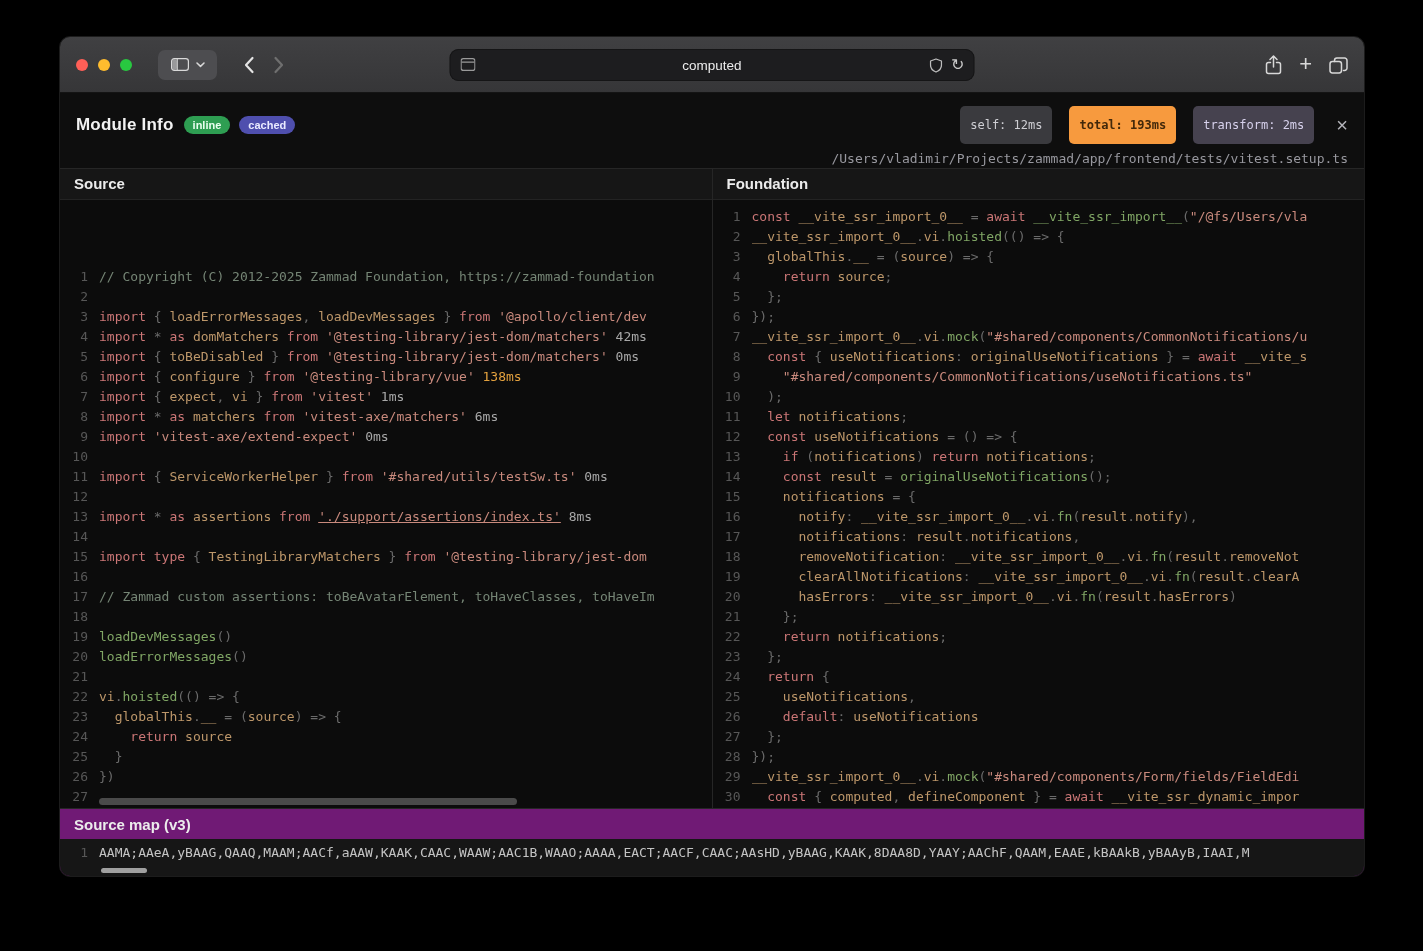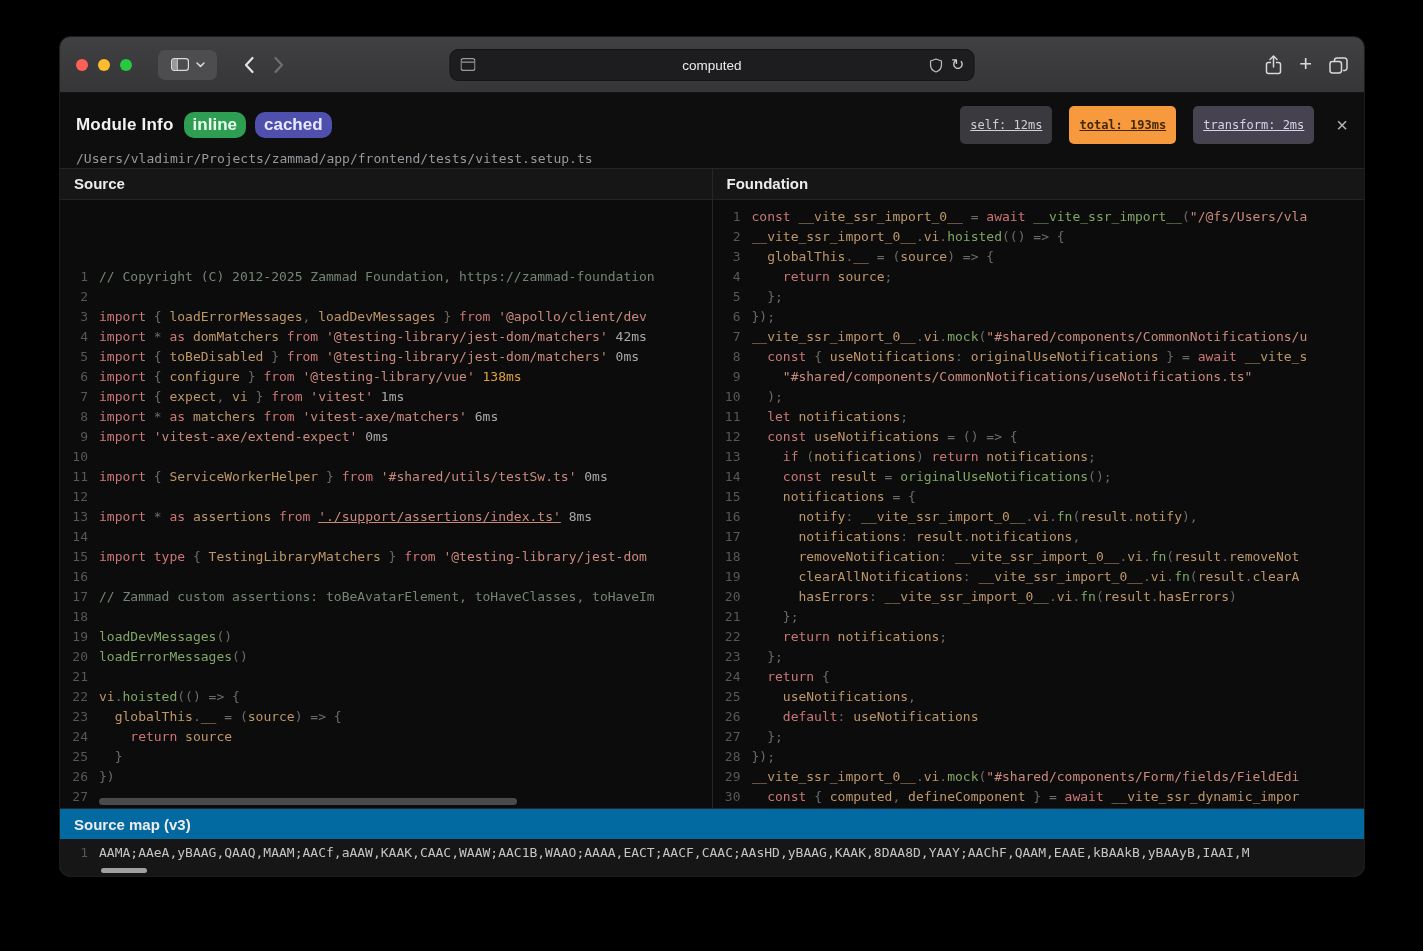--- a/index.html
+++ b/index.html
@@ -25,29 +25,29 @@
             display:flex; align-items:center; justify-content:center;
             box-shadow:inset 0 0 0 1px #151516; }
   .url-text { color:#ececec; font-size:13.5px; }
   .url-left { position:absolute; left:11px; top:9px; }
   .url-right { position:absolute; right:10px; top:0; height:32px; display:flex; align-items:center; gap:9px; }
   .reload-glyph { color:#c9c9c9; font-size:16px; line-height:1; }
   .tb-right { position:absolute; right:16px; top:0; height:56px; display:flex; align-items:center; gap:17px; }
   .plus-glyph { color:#d8d8d8; font-size:22px; font-weight:400; line-height:1; margin-top:-2px; }
 
   
-  .mod-header { flex:0 0 76px; padding:13px 16px 0; border-bottom:1px solid #262626; background:#0e0e0e; }
+  .mod-header { flex:0 0 76px; padding:13px 16px 0; border-bottom:1px solid #262626; background:#0e0e0e;text-align:right; }
   .mh-row1 { display:flex; align-items:center; }
   .mh-title { font-size:17px; font-weight:700; color:#f2f2f2; letter-spacing:.2px; }
   .badges { display:flex; gap:9px; margin-left:10px; }
-  .badge { font-size:17px; font-weight:600; padding:3px 9px; border-radius:10px; }
+  .badge { font-size:11px; font-weight:600; padding:3px 9px; border-radius:10px; }
   .badge.green { background:var(--badge_inline,#2e9e52); color:#eafff0; }
   .badge.indigo { background:var(--badge_cached,#4f4fae); color:#e9eaff; }
   .metrics { margin-left:auto; display:flex; gap:17px; align-items:center; }
-  .pill { font-size:12px; padding:12px 10px; border-radius:5px; font-family:"DejaVu Sans Mono",monospace;text-decoration:underline; }
+  .pill { font-size:12px; padding:12px 10px; border-radius:5px; font-family:"DejaVu Sans Mono",monospace; }
   .pill.gray { background:#3a3a3e; color:#cfcfd4; }
   .pill.orange { background:var(--pill_total,#f79a3e); color:#42280a; font-weight:700; }
   .pill.purple { background:#46424f; color:#d7d1ec; }
   .mod-close { margin-left:22px; color:#b4b4ba; font-size:20px; line-height:1; cursor:default; }
   .mh-path { margin-top:7px; font-family:"DejaVu Sans Mono",monospace; font-size:13px; color:#98989f; }
 
   
   .panes { flex:1 1 auto; min-height:0; display:flex; }
   .pane { flex:1 1 0; min-width:0; display:flex; flex-direction:column; background:#0c0c0c; }
   .pane + .pane { border-left:1px solid #262626; }
@@ -65,21 +65,21 @@
   .id  { color:var(--syntax_variable,#bd976a); }
   .cm  { color:var(--syntax_comment,#758575); }
   .pu  { color:#6b6b6b; }
   .tim { color:#a8a8a8; }
   .hot { color:var(--time_hot,#e3a13e); }
   .lnk { text-decoration:underline; }
   .hscroll { position:absolute; left:39px; bottom:3px; width:418px; height:7px;
              background:#4a4a4a; border-radius:4px; }
 
   
-  .map { flex:0 0 auto; border-top:1px solid #262626; background:#0369a1; position:relative; }
+  .map { flex:0 0 auto; border-top:1px solid #262626; background:#701a75; position:relative; }
   .map-header { padding:7px 14px 6px; font-size:15px; font-weight:700; color:#ececec; }
   .map-body { background:#161616; padding:4px 0 13px; font-family:"DejaVu Sans Mono",monospace;
               font-size:13px; line-height:20px; white-space:pre; overflow:hidden; }
   .map-body .ct { color:#c4c4c4; }
   .map-scroll { position:absolute; left:41px; bottom:3px; width:46px; height:5px;
                 background:#b9b9b9; border-radius:3px; opacity:.85; }
 
   svg { display:block; }
 </style>
 </head>

